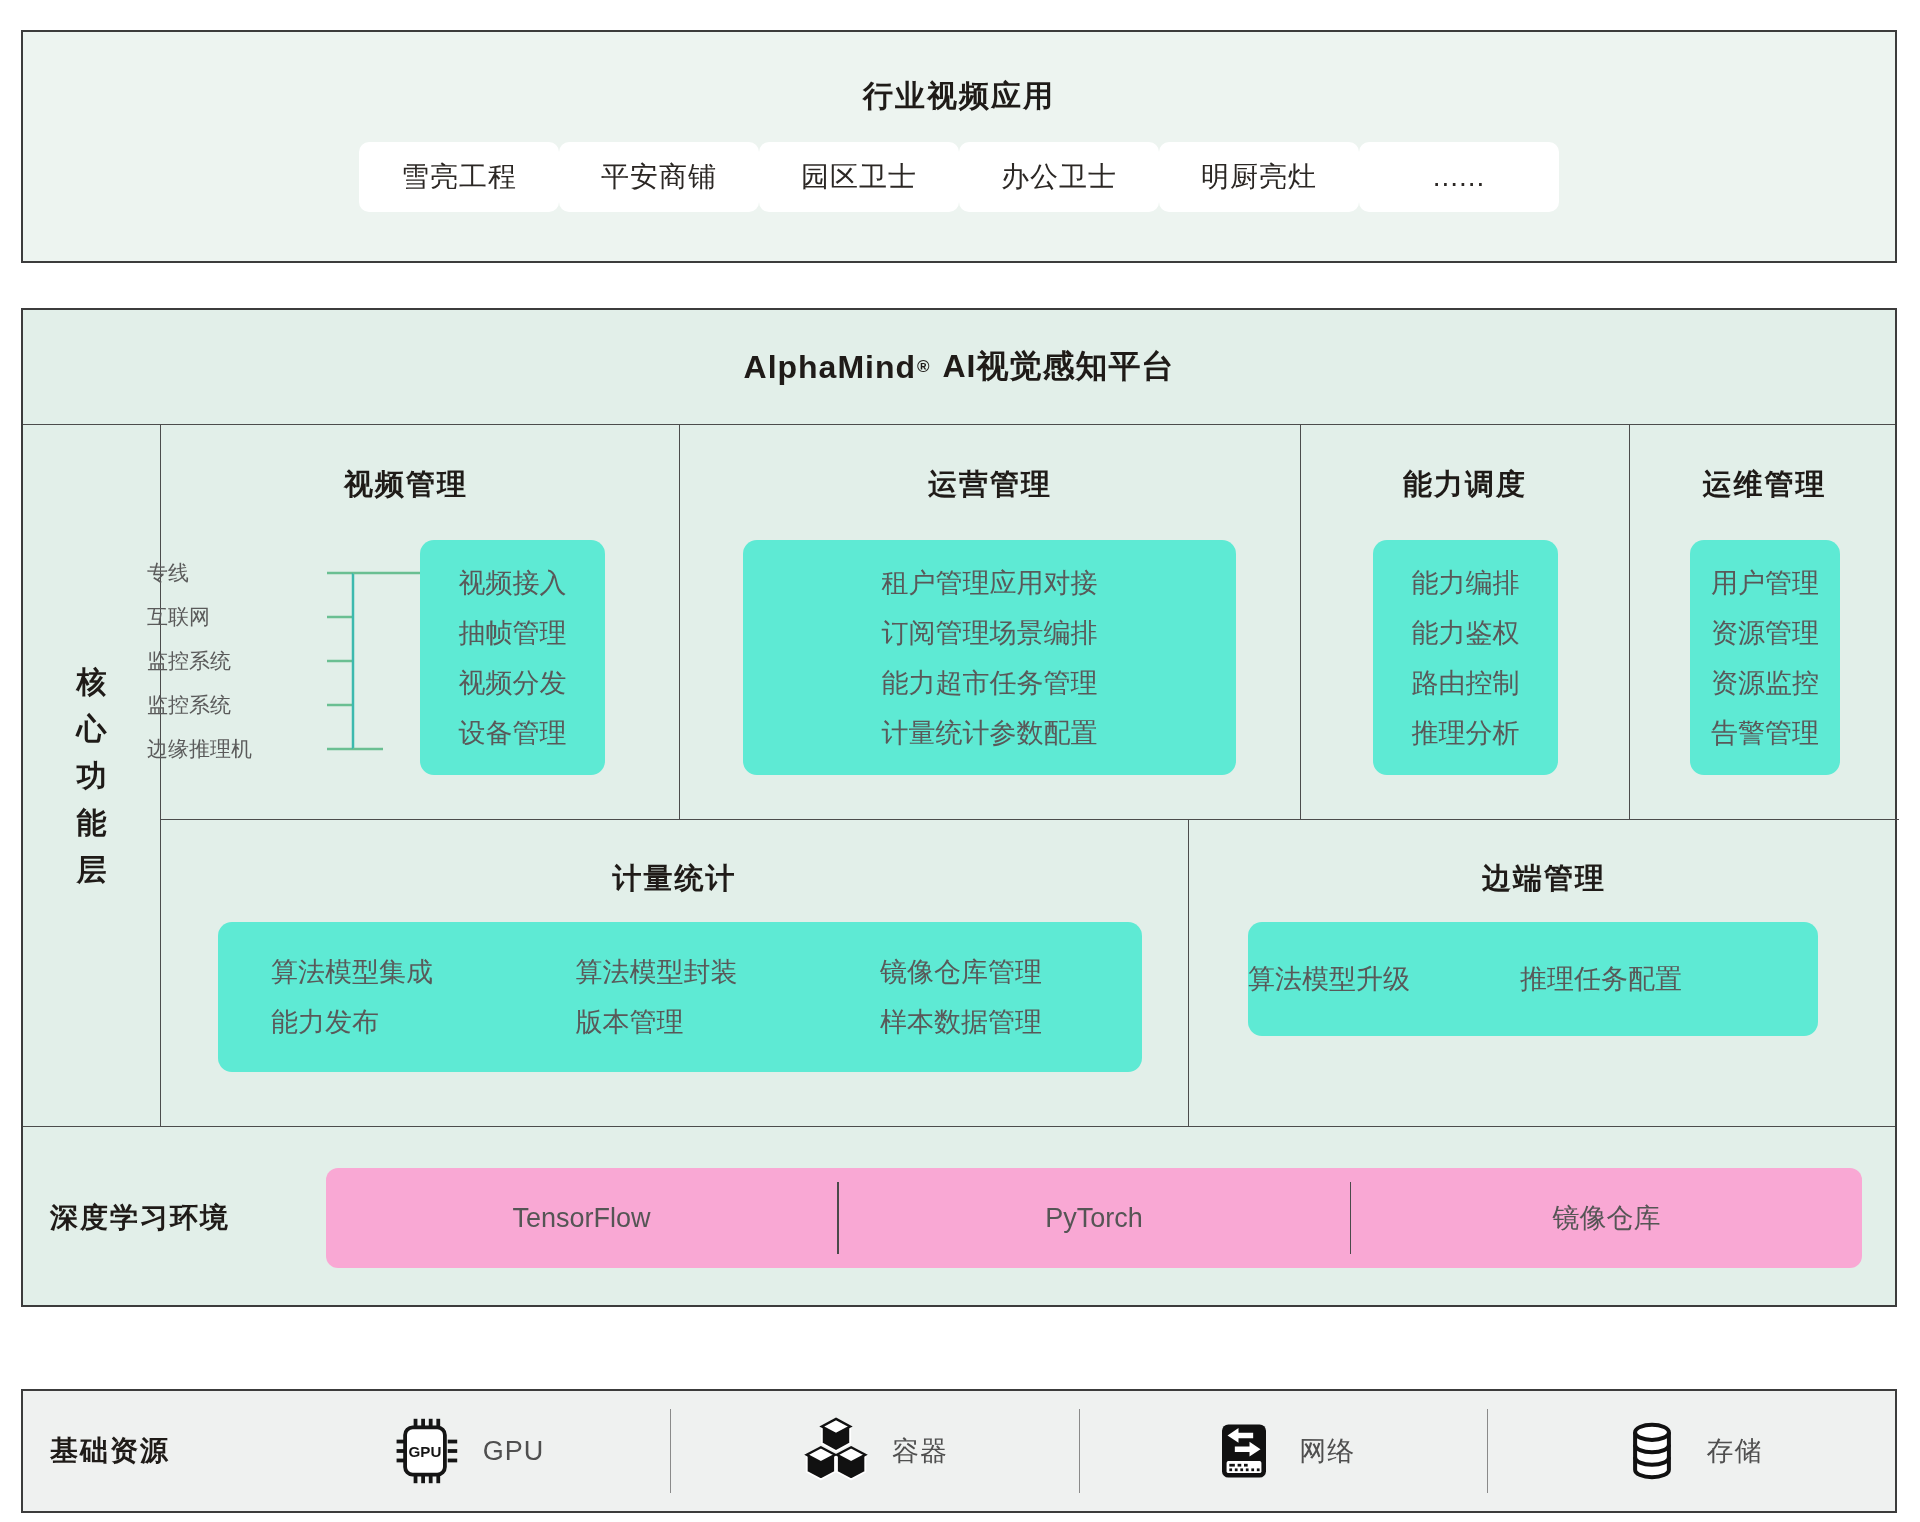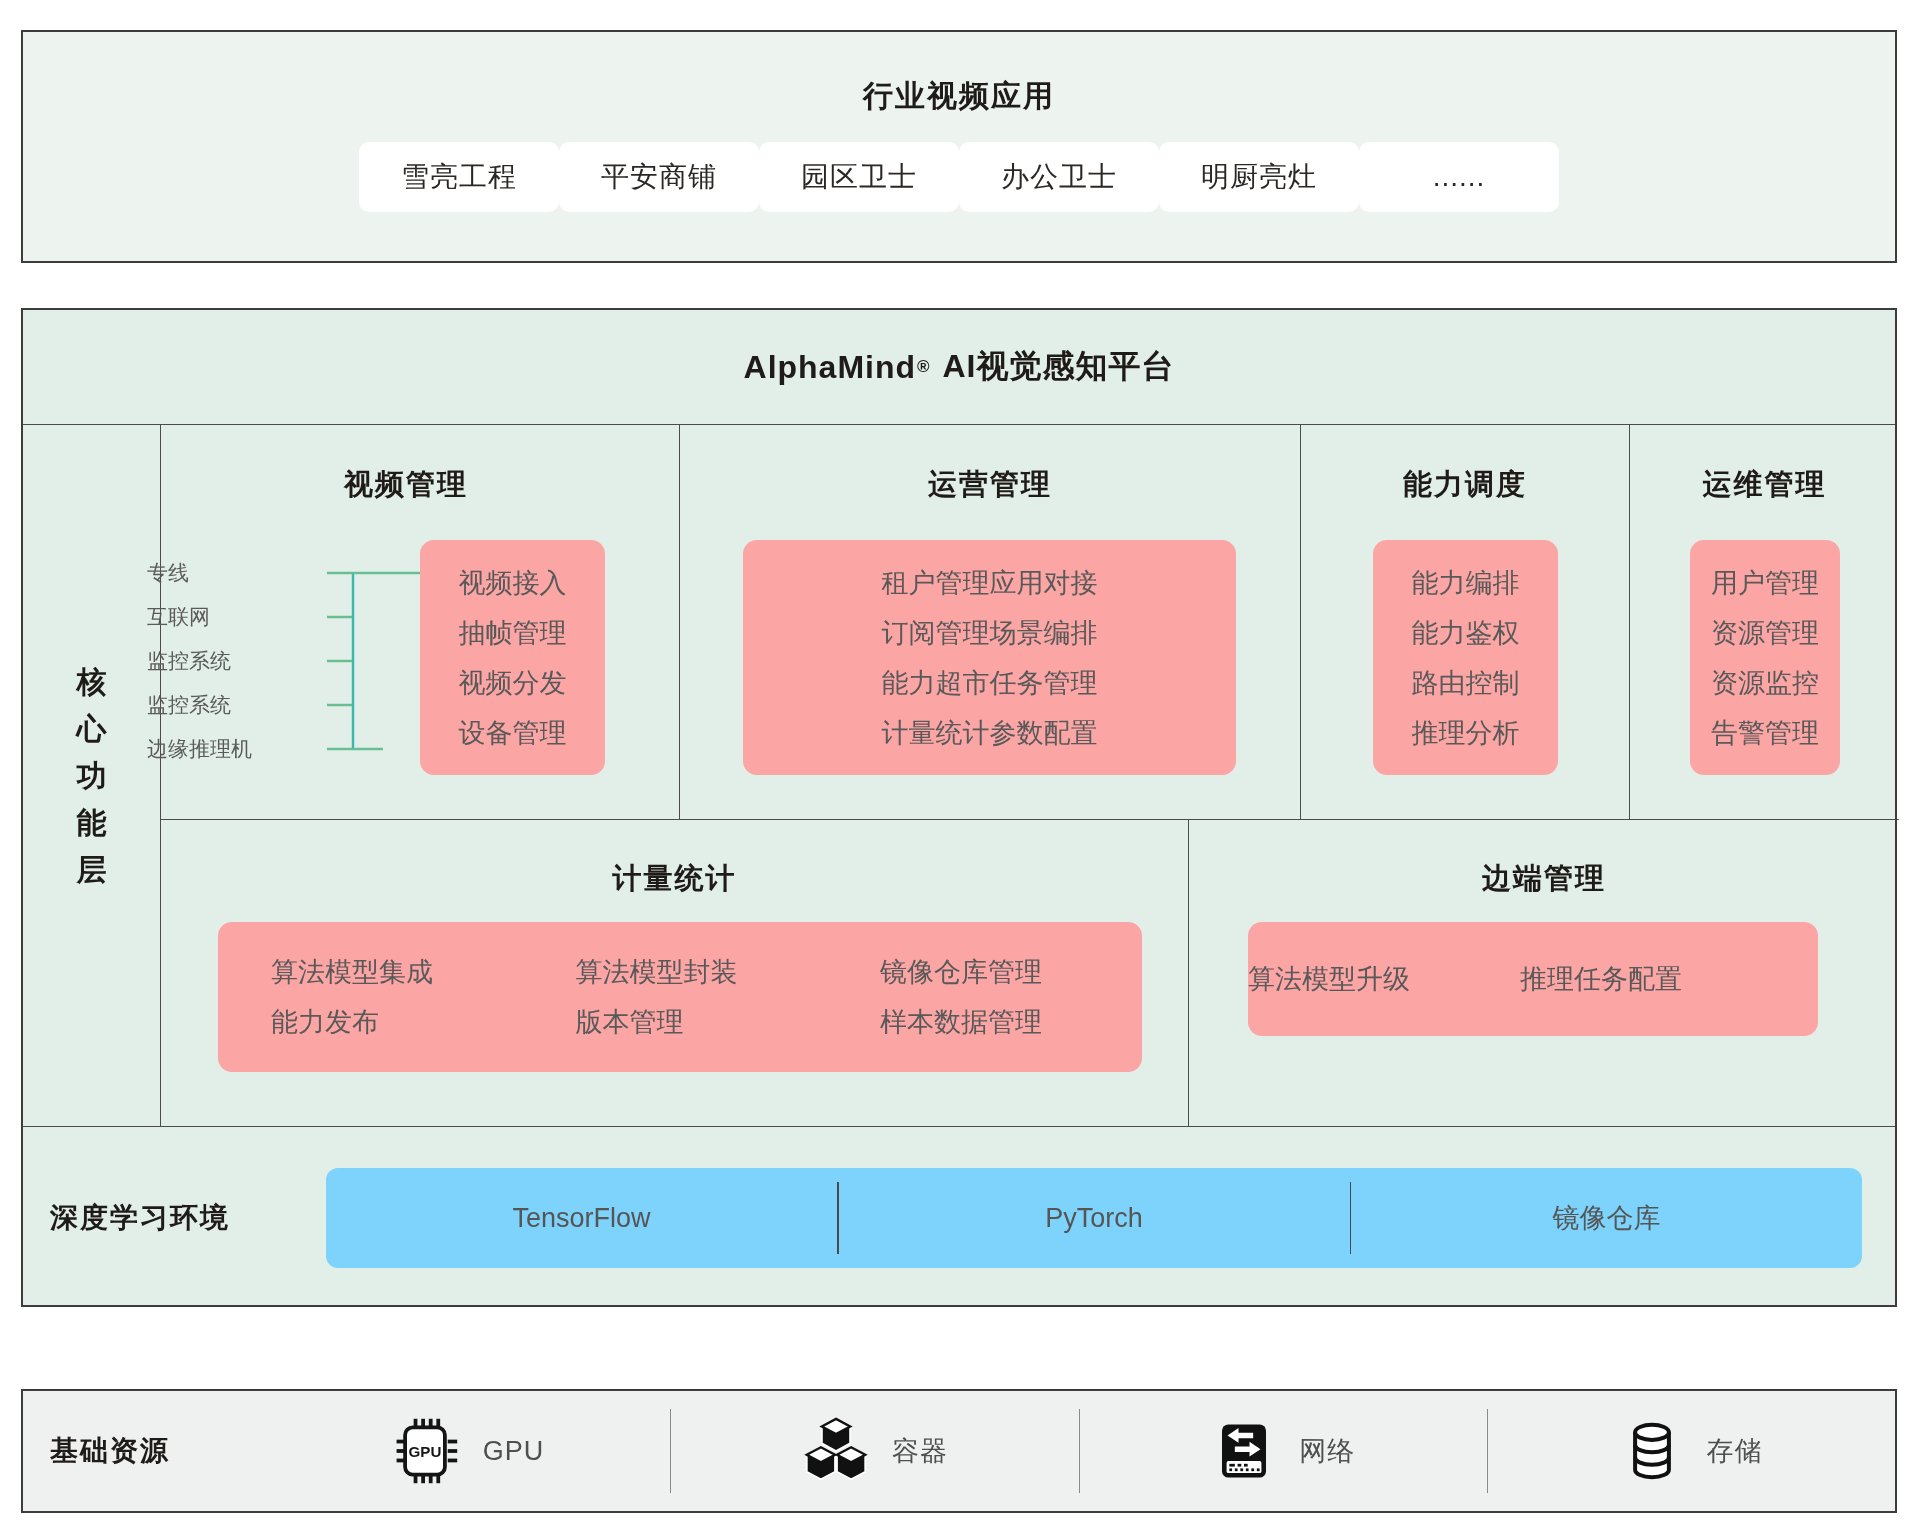--- a/index.html
+++ b/index.html
@@ -28,21 +28,21 @@
     font-size:32px;font-weight:700;letter-spacing:1px;}
   .m-header sup{font-size:17px;margin:0 2px 0 1px;}
   .m-sidebar{position:absolute;left:0;top:115px;width:138px;height:701px;
     border-right:1.5px solid #4c4c4c;box-sizing:border-box;
     display:flex;align-items:center;justify-content:center;}
   .m-sidebar .vtext{width:34px;font-size:30px;font-weight:700;line-height:47px;
     word-break:break-all;text-align:center;}
   .cell{position:absolute;box-sizing:border-box;}
   .sec-title{position:absolute;left:0;top:40px;width:100%;text-align:center;
     font-size:29px;font-weight:700;letter-spacing:2px;}
-  .wbox{position:absolute;background:#fca5a5;border-radius:14px;}
+  .wbox{position:absolute;background:#5eead4;border-radius:14px;}
   .item{font-size:27px;color:#595959;line-height:50px;white-space:nowrap;}
 
   .cell-video{left:124px;top:115px;width:518px;height:394px;}
   .vm-labels{position:absolute;left:0;top:126px;width:174px;text-align:left;}
   .vm-labels div{font-size:21px;color:#5a5a5a;line-height:44px;white-space:nowrap;}
   .vm-connector{position:absolute;left:180px;top:126px;}
   .vm-box{left:273px;top:115px;width:185px;height:235px;
     display:flex;flex-direction:column;justify-content:center;align-items:center;}
 
   .cell-ops{left:656px;top:115px;width:621px;height:394px;border-left:1.5px solid #4c4c4c;}
@@ -67,21 +67,21 @@
     padding-left:53px;padding-right:100px;}
   .cell-edge{left:1165px;top:509px;width:711px;height:307px;border-left:1.5px solid #4c4c4c;}
   .edge-box{left:59px;top:103px;width:570px;height:114px;
     display:flex;justify-content:flex-start;align-items:center;gap:110px;}
 
   .row-dl{position:absolute;left:0;top:816px;width:100%;height:183px;
     border-top:1.5px solid #4c4c4c;box-sizing:border-box;}
   .dl-label{position:absolute;left:27px;top:0;height:100%;display:flex;align-items:center;
     font-size:28px;font-weight:700;letter-spacing:2px;}
   .dl-bar{position:absolute;left:303px;top:41px;width:1536px;height:100px;
-    background:#7dd3fc;border-radius:12px;display:flex;align-items:stretch;}
+    background:#f9a8d4;border-radius:12px;display:flex;align-items:stretch;}
   .dl-seg{flex:1;display:flex;align-items:center;justify-content:center;
     font-size:27px;color:#555;}
   .dl-div{width:1.5px;height:72%;background:#4a4a4a;align-self:center;}
 
   
   .bottom-box{left:21px;top:1389px;width:1876px;height:124px;background:#eff1f0;
     display:flex;align-items:center;}
   .res-label{width:240px;padding-left:27px;box-sizing:border-box;
     font-size:28px;font-weight:700;letter-spacing:2px;flex:none;}
   .res-seg{flex:1;display:flex;align-items:center;justify-content:center;gap:22px;}

